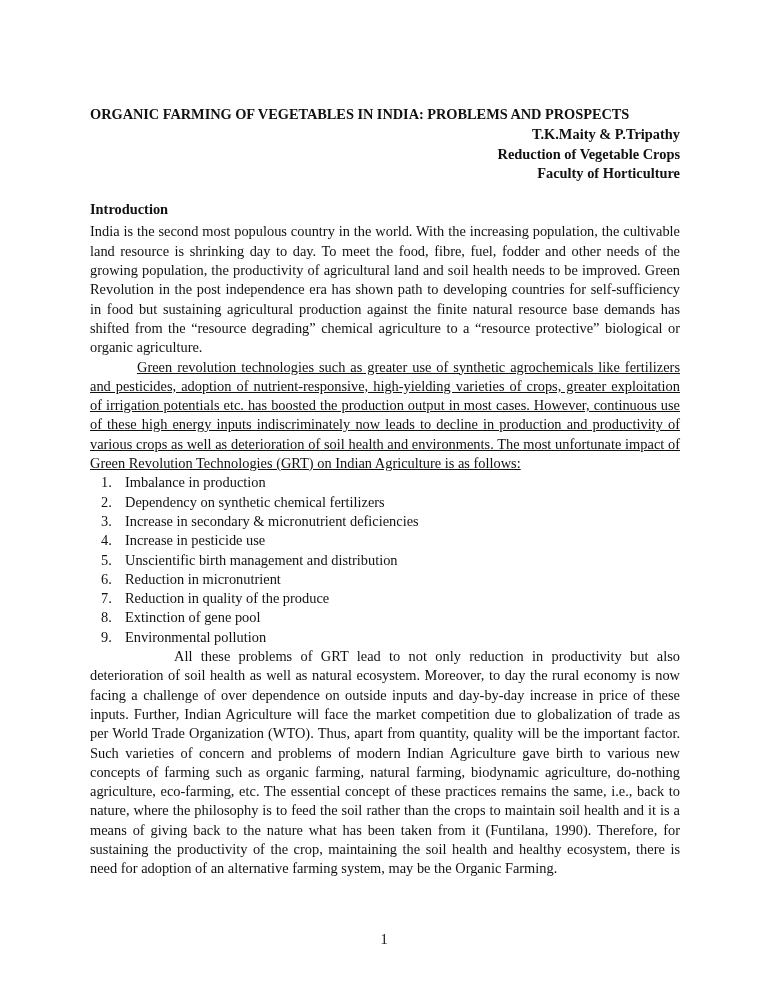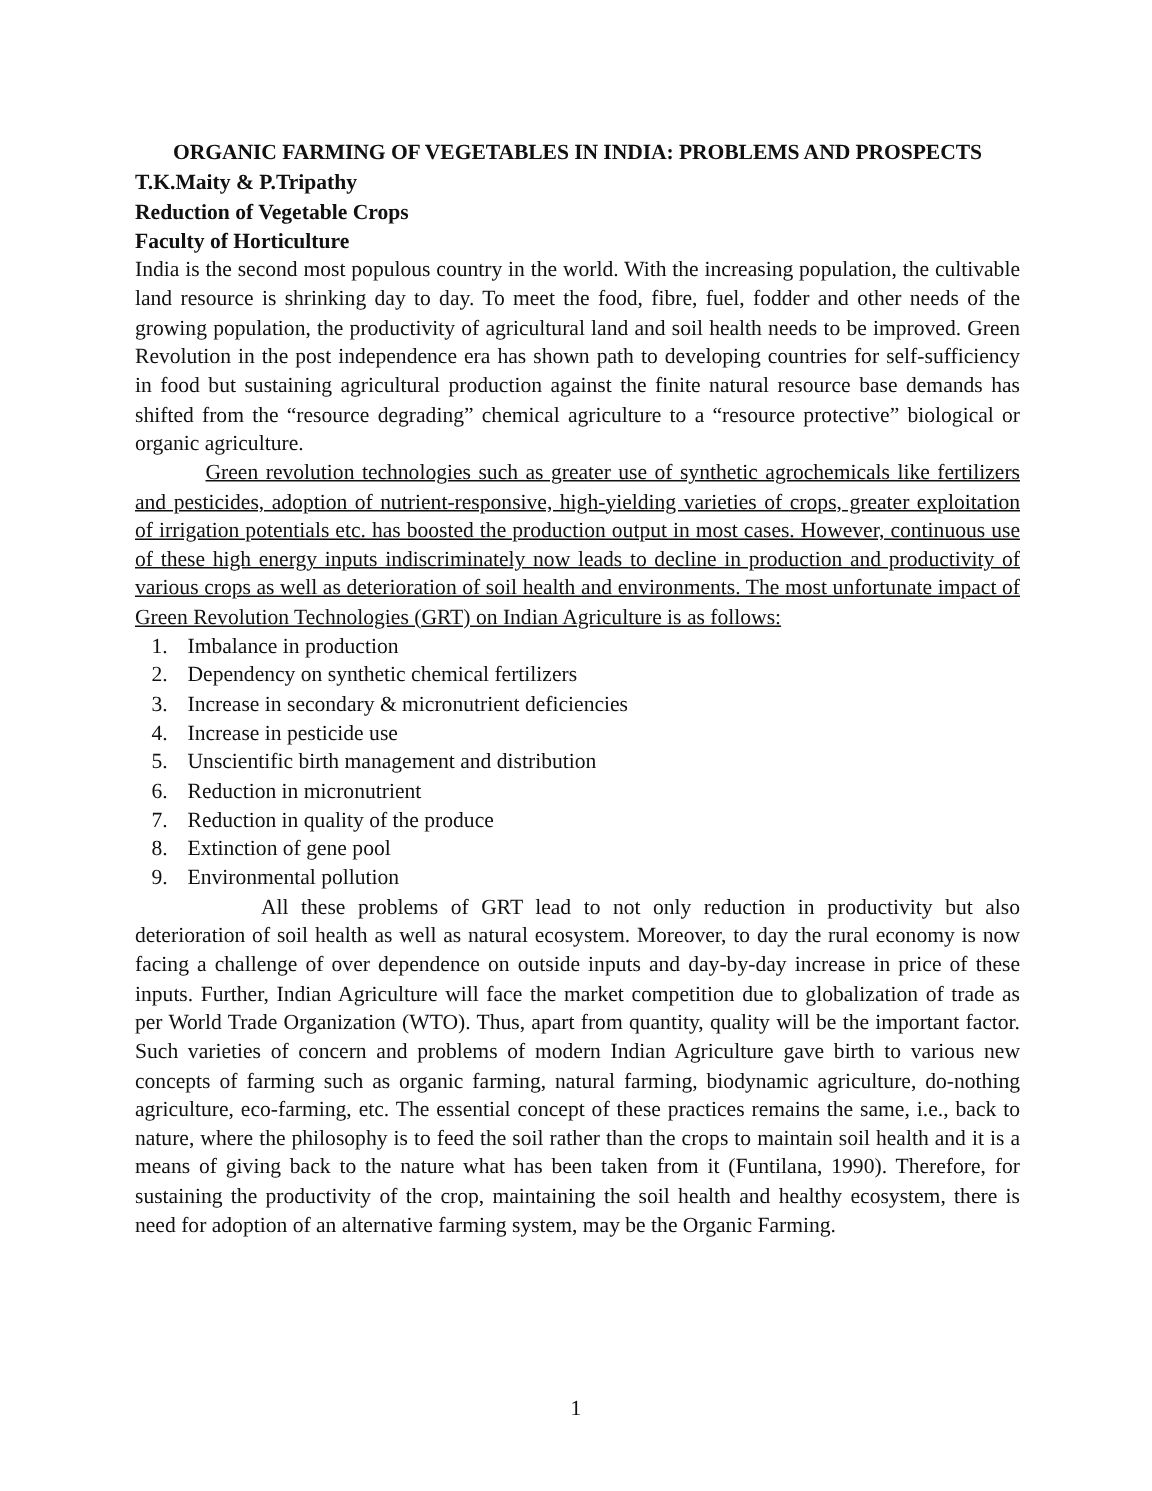--- a/index.html
+++ b/index.html
@@ -2,41 +2,42 @@
 <html><head>
 <meta charset="utf-8">
 <style>
   html, body { margin: 0; padding: 0; background: #ffffff; }
   body { width: 768px; height: 994px; position: relative; overflow: hidden; }
   .page {
     position: absolute; left: 90px; top: 93px; width: 590px;
     font-family: "Liberation Serif", serif; font-size: 14.4px; color: #111;
     line-height: 19.3px;
   }
-  .title { text-align: center; font-weight: bold; font-size: 14.4px; margin: 0 0 1px 0; letter-spacing: -0.05px; }
-  .byline { text-align: left; font-weight: bold; margin: 0; }
+  .title { text-align: left; font-weight: bold; font-size: 14.4px; margin: 12px 0 1px 0; letter-spacing: -0.05px; }
+  .byline { text-align: right; font-weight: bold; margin: 0; }
   .section-head { font-weight: bold; margin: 17px 0 3px 0; }
   .para { text-align: justify; margin: 0; }
   .indent1 { text-indent: 47px; text-decoration: underline; }
   .indent2 { text-indent: 84px; }
   ol.issues { margin: 0; padding: 0; list-style: none; }
   ol.issues li { display: flex; padding-left: 11px; }
   ol.issues li .num { width: 24px; flex: none; }
   .pageno { position: absolute; top: 931px; left: 0; width: 768px; text-align: center;
     font-family: "Liberation Serif", serif; font-size: 14.4px; color: #111; }
 </style>
 </head>
 <body>
 
 <div class="page">
   <p class="title">ORGANIC FARMING OF VEGETABLES IN INDIA: PROBLEMS AND PROSPECTS</p>
   <p class="byline">T.K.Maity &amp; P.Tripathy</p>
   <p class="byline">Reduction of Vegetable Crops</p>
   <p class="byline">Faculty of Horticulture</p>
 
+  <p class="section-head">Introduction</p>
 
   <p class="para">India is the second most populous country in the world. With the increasing population, the cultivable land resource is shrinking day to day. To meet the food, fibre, fuel, fodder and other needs of the growing population, the productivity of agricultural land and soil health needs to be improved. Green Revolution in the post independence era has shown path to developing countries for self-sufficiency in food but sustaining agricultural production against the finite natural resource base demands has shifted from the “resource degrading” chemical agriculture to a “resource protective” biological or organic agriculture.</p>
   <p class="para indent1">Green revolution technologies such as greater use of synthetic agrochemicals like fertilizers and pesticides, adoption of nutrient-responsive, high-yielding varieties of crops, greater exploitation of irrigation potentials etc. has boosted the production output in most cases. However, continuous use of these high energy inputs indiscriminately now leads to decline in production and productivity of various crops as well as deterioration of soil health and environments. The most unfortunate impact of Green Revolution Technologies (GRT) on Indian Agriculture is as follows:</p>
 
   <ol class="issues">
     <li>
         <span class="num">1.</span>
         <span>Imbalance in production</span>
       </li>
     <li>

